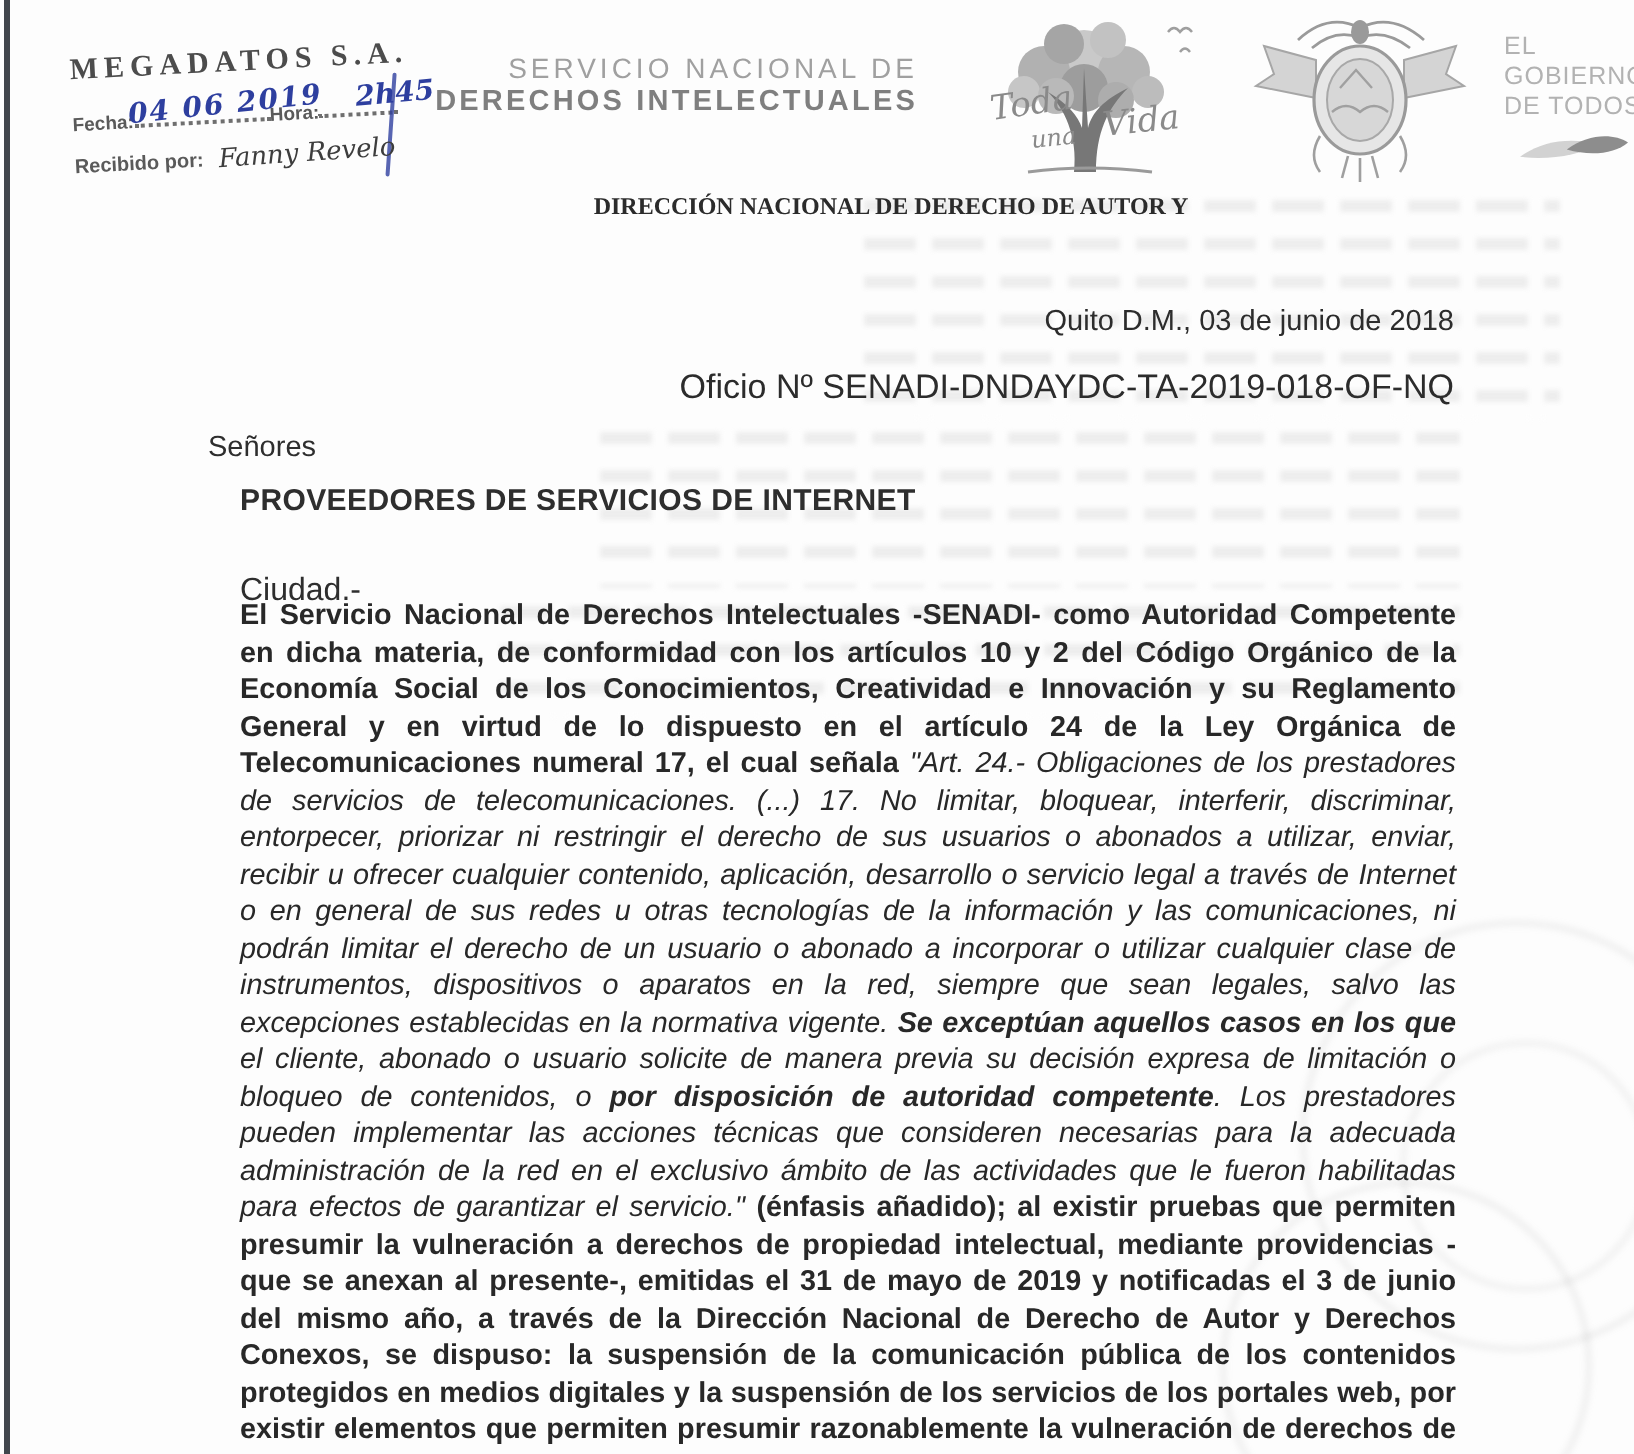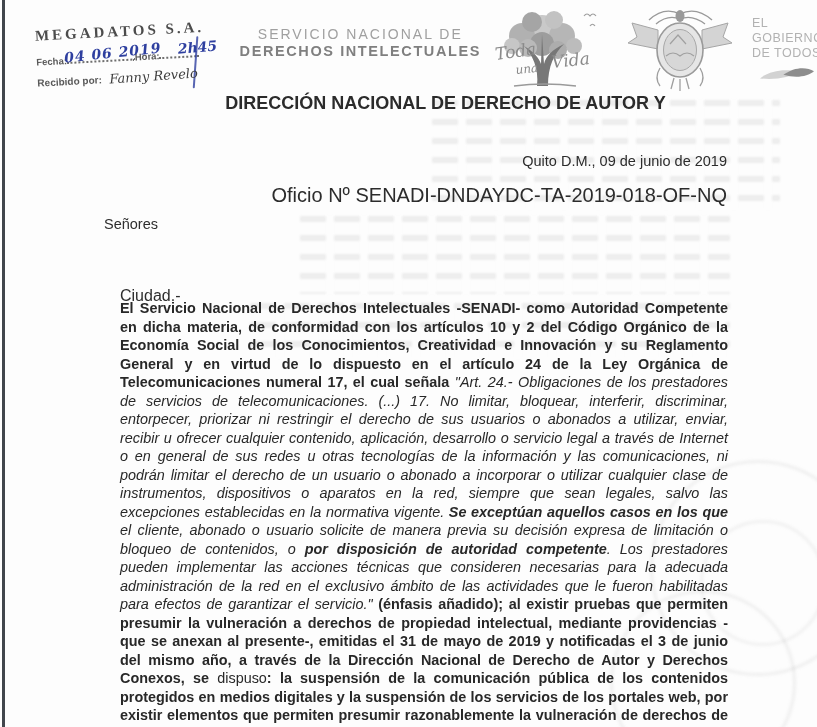--- a/index.html
+++ b/index.html
@@ -30,47 +30,47 @@
   .hand-recibido{
     display:inline-block;font-family:"DejaVu Serif", serif;font-style:italic;
     font-size:13px;color:#3d3d3d;margin-left:8px;transform:rotate(-1deg);font-weight:normal;
   }
   .pen-stroke{
     position:absolute;left:158px;top:-12px;width:2px;height:52px;background:#2e3f9f;
     transform:rotate(7deg);border-radius:2px;opacity:.8;
   }
 
   
-  .org-name{position:absolute;right:336px;top:26px;text-align:center;line-height:17px;white-space:nowrap;}
+  .org-name{position:absolute;right:358px;top:26px;text-align:right;line-height:17px;white-space:nowrap;}
   .org-line1{font-size:14px;letter-spacing:2px;color:#a0a0a0;font-weight:400;}
   .org-line2{font-size:14.5px;letter-spacing:1.6px;color:#7f7f7f;font-weight:700;}
   .logo-tree{position:absolute;left:484px;top:6px;width:122px;height:84px;}
   .logo-coat{position:absolute;left:616px;top:4px;width:130px;height:88px;}
   .gobierno{position:absolute;left:752px;top:16px;color:#b2b2b2;font-size:12.5px;line-height:15px;letter-spacing:.5px;white-space:nowrap;}
   .gobierno-swoosh{margin-top:3px;margin-left:6px;}
 
   
   .title{
     position:absolute;left:80px;right:6px;top:90px;text-align:center;
-    font-weight:bold;font-size:18px;line-height:27px;color:#2b2b2b;
+    font-weight:bold;font-size:12px;line-height:27px;color:#2b2b2b;font-family:Liberation Serif, serif;
   }
   .date-line{position:absolute;right:90px;top:153px;font-size:14.5px;color:#2c2c2c;}
-  .oficio-line{position:absolute;right:90px;top:184px;font-size:20px;color:#2c2c2c;}
+  .oficio-line{position:absolute;right:90px;top:184px;font-size:17px;color:#2c2c2c;}
   .salutation{position:absolute;left:104px;top:216px;font-size:14.5px;}
   .recipient-name{position:absolute;left:120px;top:242px;font-size:15px;font-weight:bold;letter-spacing:.2px;}
   .city{position:absolute;left:120px;top:287px;font-size:16px;}
 
   
   .body-text{
     position:absolute;left:120px;top:299px;width:608px;
     font-size:14.4px;line-height:18.5px;text-align:justify;color:#282828;
   }
   .run-normal{font-style:normal;font-weight:bold;}
   .run-italic{font-style:italic;}
-  .run-bold{font-weight:normal;}
+  .run-bold{font-weight:bold;}
   .run-bolditalic{font-weight:bold;font-style:italic;}
 
   
   .ghost{position:absolute;filter:blur(1.3px);opacity:.75;pointer-events:none;}
   .ghost-lines{
     background-image:
       repeating-linear-gradient(90deg, rgba(255,255,255,0) 0 26px, #fdfdfd 26px 34px),
       repeating-linear-gradient(180deg, rgba(125,125,125,.16) 0 6px, rgba(0,0,0,0) 6px 19px);
   }
   .ghost1{left:432px;top:100px;width:348px;height:110px;}
@@ -166,20 +166,21 @@
     <svg class="gobierno-swoosh" width="58" height="18" viewBox="0 0 64 20">
       <path d="M2 16 C14 7 30 5 46 9 C36 15 18 18 2 16 Z" fill="#d2d2d2"></path>
       <path d="M28 12 C40 3 54 3 62 8 C55 14 42 16 28 12 Z" fill="#8d8d8d"></path>
     </svg>
   </div>
 
   <div class="title">
     <div>DIRECCIÓN NACIONAL DE DERECHO DE AUTOR Y</div>
   </div>
 
-  <div class="date-line">Quito D.M., 09 de junio de 2019</div>
+  <div class="date-line">Quito D.M., 03 de junio de 2018</div>
   <div class="oficio-line">Oficio Nº SENADI-DNDAYDC-TA-2019-018-OF-NQ</div>
 
   <div class="salutation">Señores</div>
+  <div class="recipient-name">PROVEEDORES DE SERVICIOS DE INTERNET</div>
   <div class="city">Ciudad.-</div>
 
   <div class="body-text"><span class="run-normal">El Servicio Nacional de Derechos Intelectuales -SENADI- como Autoridad Competente en dicha materia, de conformidad con los artículos 10 y 2 del Código Orgánico de la Economía Social de los Conocimientos, Creatividad e Innovación y su Reglamento General y en virtud de lo dispuesto en el artículo 24 de la Ley Orgánica de Telecomunicaciones numeral 17, el cual señala </span><span class="run-italic">"Art. 24.- Obligaciones de los prestadores de servicios de telecomunicaciones. (...) 17. No limitar, bloquear, interferir, discriminar, entorpecer, priorizar ni restringir el derecho de sus usuarios o abonados a utilizar, enviar, recibir u ofrecer cualquier contenido, aplicación, desarrollo o servicio legal a través de Internet o en general de sus redes u otras tecnologías de la información y las comunicaciones, ni podrán limitar el derecho de un usuario o abonado a incorporar o utilizar cualquier clase de instrumentos, dispositivos o aparatos en la red, siempre que sean legales, salvo las excepciones establecidas en la normativa vigente. </span><span class="run-bolditalic">Se exceptúan aquellos casos en los que </span><span class="run-italic">el cliente, abonado o usuario solicite de manera previa su decisión expresa de limitación o bloqueo de contenidos, o </span><span class="run-bolditalic">por disposición de autoridad competente</span><span class="run-italic">. Los prestadores pueden implementar las acciones técnicas que consideren necesarias para la adecuada administración de la red en el exclusivo ámbito de las actividades que le fueron habilitadas para efectos de garantizar el servicio." </span><span class="run-normal">(énfasis añadido); al existir pruebas que permiten presumir la vulneración a derechos de propiedad intelectual, mediante providencias -que se anexan al presente-, emitidas el 31 de mayo de 2019 y notificadas el 3 de junio del mismo año, a través de la Dirección Nacional de Derecho de Autor y Derechos Conexos, se </span><span class="run-bold">dispuso</span><span class="run-normal">: la suspensión de la comunicación pública de los contenidos protegidos en medios digitales y la suspensión de los servicios de los portales web, por existir elementos que permiten presumir razonablemente la vulneración de derechos de propiedad intelectual.</span></div>
 </div>
 
 </body></html>

